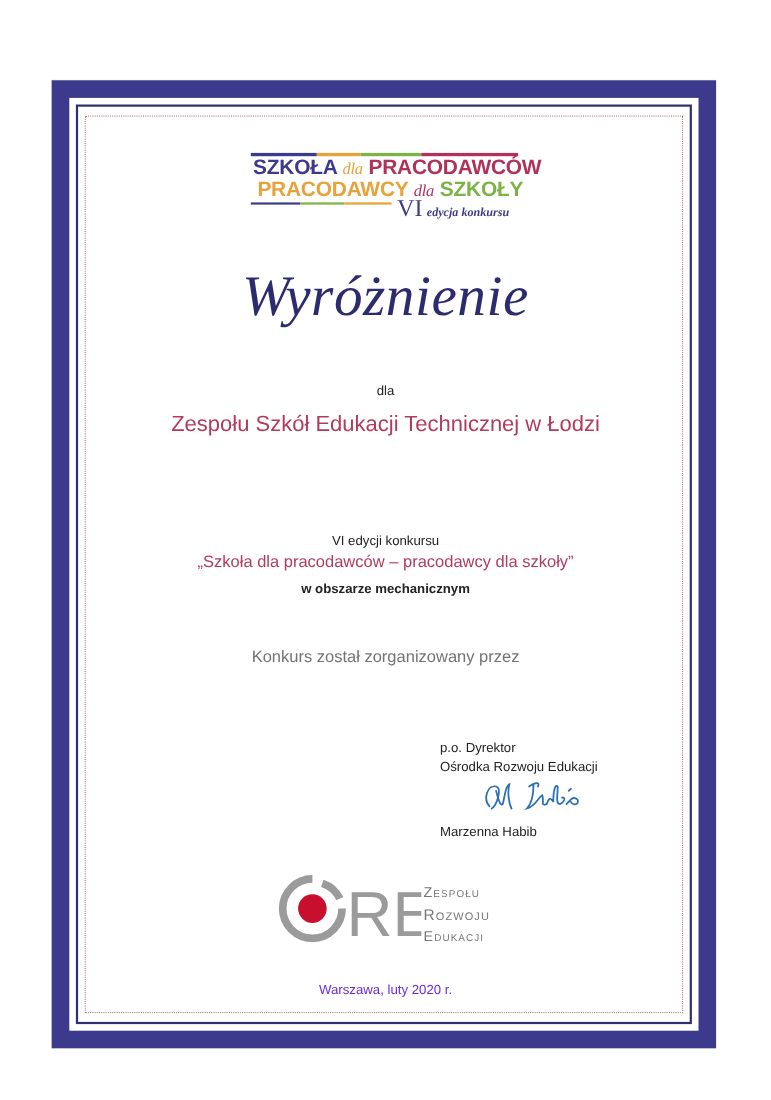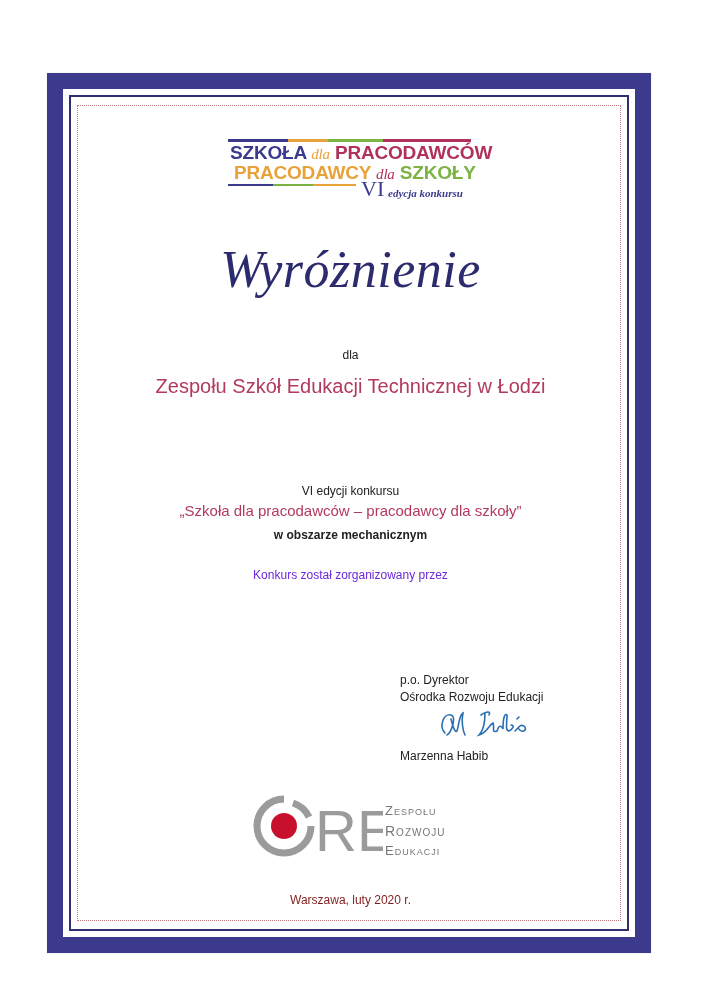--- a/index.html
+++ b/index.html
@@ -38,30 +38,30 @@
   .logo .bar-top span, .logo .bar-bot span { display: block; height: 100%; }
   .logo .vi { position: absolute; left: 133px; top: 36px; font-family: Liberation Serif, serif; font-size: 22px; color: #3b3a8c; line-height: 1; }
   .logo .ed { position: absolute; left: 160px; top: 45px; font-family: "Liberation Serif", "DejaVu Serif", serif; font-style: italic; font-weight: bold; font-size: 11px; color: #3b3a8c; white-space: nowrap; }
 
   .title { top: 240px; font-family: "Liberation Serif", "DejaVu Serif", serif; font-style: italic; font-size: 52px; color: #2c2b6e; letter-spacing: 0.5px; }
   .dla-text { top: 348px; font-size: 12px; color: #222; }
   .school { top: 375px; font-size: 20px; color: #b23a5c; }
   .edition { top: 484px; font-size: 12px; font-weight: normal; color: #222; }
   .contest { top: 502px; font-size: 15px; color: #b23a5c; }
   .area { top: 528px; font-size: 12px; font-weight: bold; color: #222; }
-  .org1 { top: 568px; font-size: 12px; color: #6d28d9; }
+  .org1 { top: 589px; font-size: 15px; color: #737373; }
   .org2 { top: 578px; font-size: 12px; color: #222; }
 
   .sign { position: absolute; left: 400px; width: 180px; font-size: 12px; color: #222; }
   .sig-svg { position: absolute; left: 437px; top: 705px; }
 
   .ore { position: absolute; left: 253px; top: 795px; }
   .ore-text { position: absolute; left: 385px; top: 801px; font-size: 11px; color: #777; letter-spacing: 1px; line-height: 20px; }
 
-  .date { top: 893px; font-size: 12px; color: #7f1d1d; }
+  .date { top: 893px; font-size: 12px; color: #6d28d9; }
 </style>
 </head>
 <body>
 
 <div class="frame-outer">
   <div class="frame-white">
     <div class="frame-thin">
       <div class="frame-dotted"></div>
     </div>
   </div>

